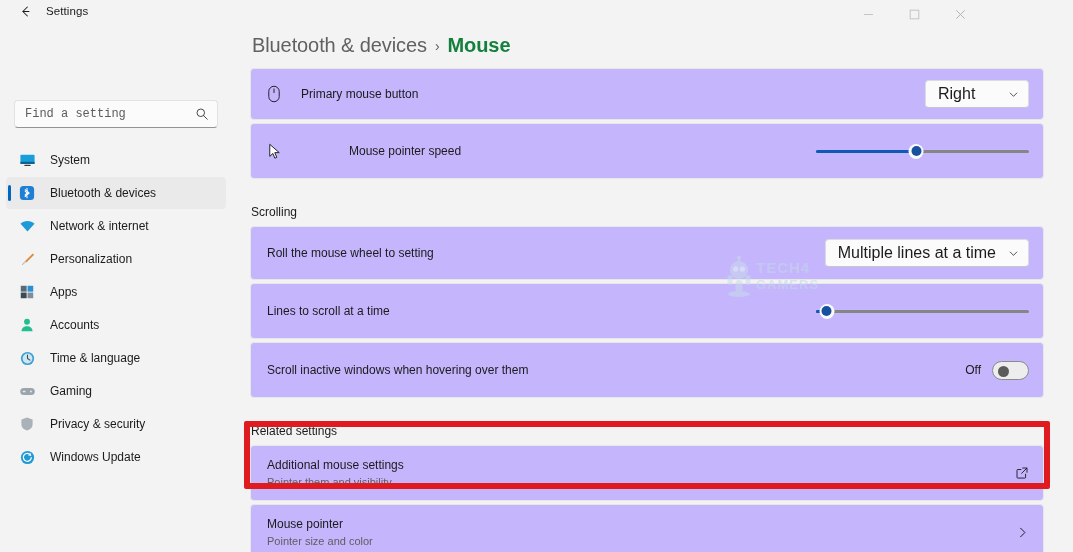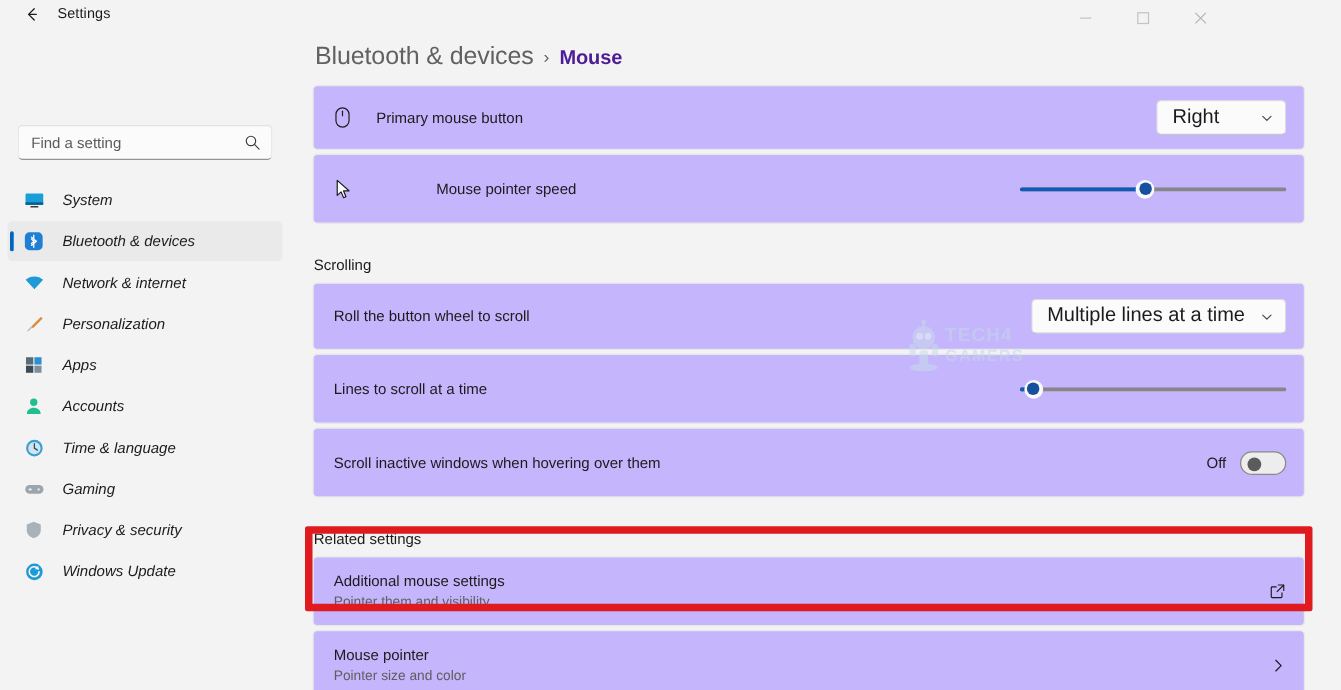--- a/index.html
+++ b/index.html
@@ -86,29 +86,29 @@
     display: flex;
     align-items: center;
     padding: 0 8px 0 10px;
     box-sizing: border-box;
   }
   .search-input {
     flex: 1;
     border: none;
     outline: none;
     background: transparent;
-    font-family: Liberation Sans, sans-serif;
+    font-family: Liberation Mono, monospace;
     font-size: 12px;
     color: #1b1b1b;
     padding: 0;
   }
   .search-input::placeholder { color: #5b5b5b; }
   .search-icon { color: #3a3a3a; display:flex; }
 
-  .navlist { margin-top: 16px; font-style: italic; }
+  .navlist { margin-top: 16px; }
   .navitem {
     position: relative;
     height: 32px;
     margin: 0 6px 1px 6px;
     display: flex;
     align-items: center;
     border-radius: 4px;
     padding-left: 12px;
     box-sizing: border-box;
   }
@@ -154,22 +154,22 @@
     color: #616161;
     letter-spacing: -.1px;
   }
   .crumb-sep {
     font-size: 14px;
     color: #616161;
     position: relative;
     top: -1px;
   }
   .crumb-current {
-    font-size: 16px;
-    color: #4c1d95;
+    font-size: 20px;
+    color: #15803d;
     font-weight: 600;
     letter-spacing: -.1px;
   }
 
   .content {
     position: absolute;
     top: 68px; left: 18px;
     width: 794px;
   }
 
@@ -532,21 +532,21 @@
                 <i></i>
               </span>
           </span>
         </span>
       </div>
 
       <div class="section-head">Scrolling</div>
 
       <div class="card h56">
         <span class="card-text" style="margin-left:4px;">
-          <span class="card-title">Roll the button wheel to scroll</span>
+          <span class="card-title">Roll the mouse wheel to setting</span>
         </span>
         <span class="card-right">
           <span class="dropdown">
             <span>Multiple lines at a time</span>
             <span class="chev">
               <svg width="11" height="11" viewBox="0 0 12 12" fill="none">
                 <path d="M2.4 4.4 6 8l3.6-3.6" stroke="#444" stroke-width="1" stroke-linecap="round" stroke-linejoin="round"></path>
               </svg>
             </span>
           </span>

